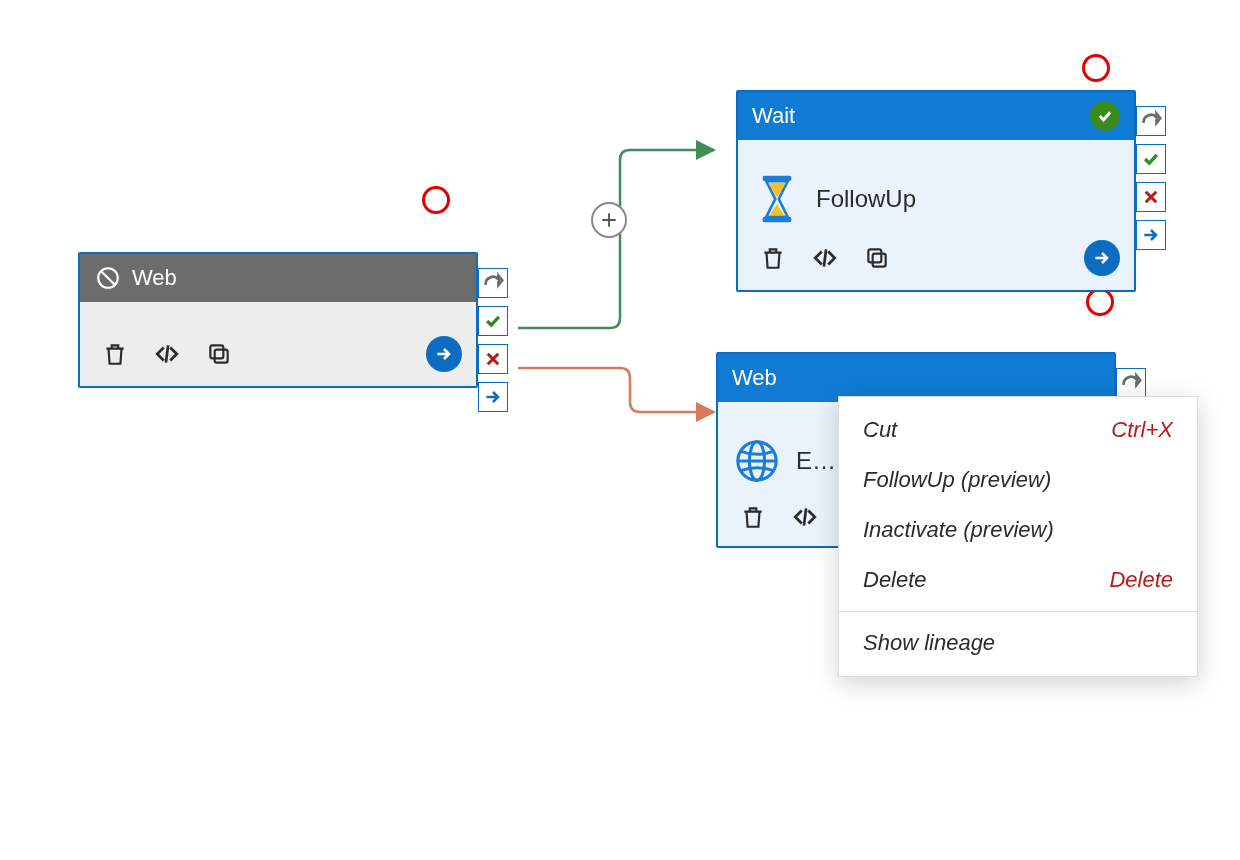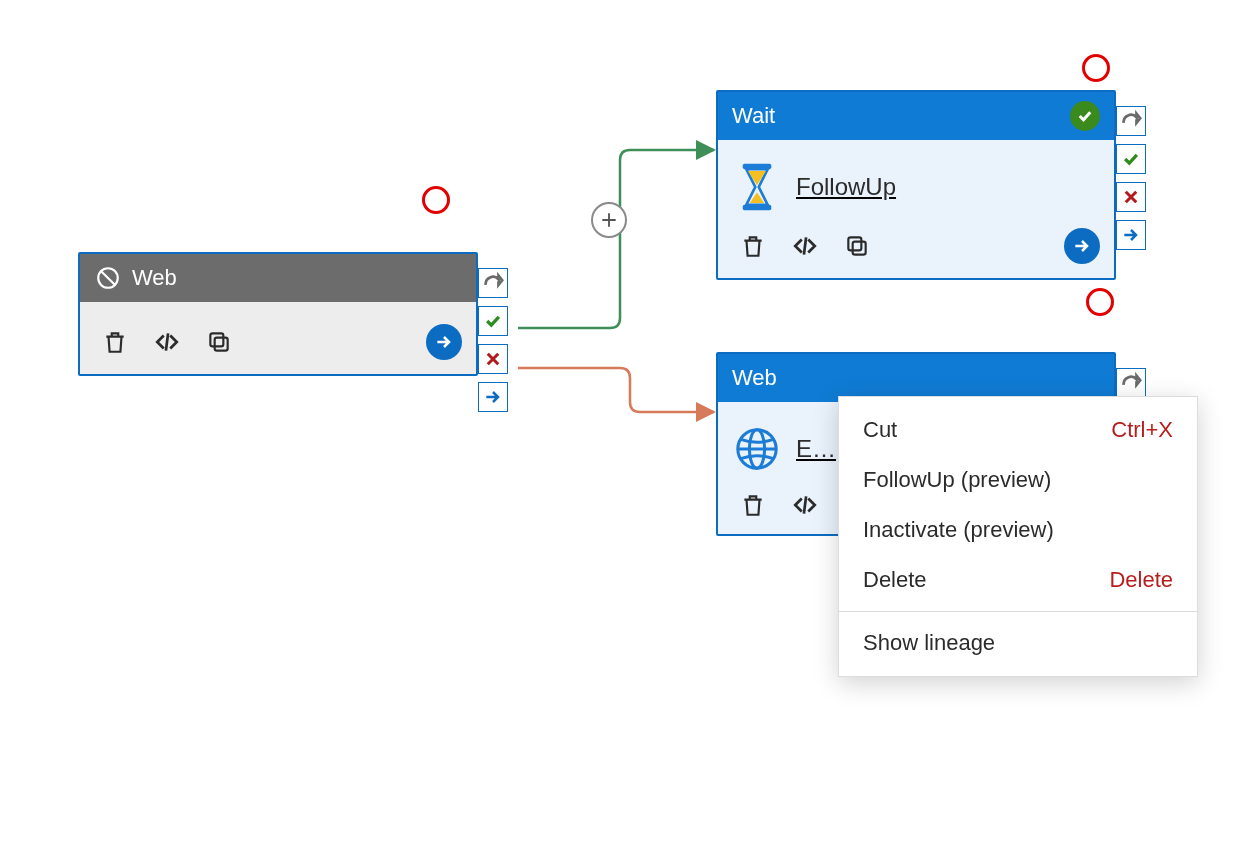--- a/index.html
+++ b/index.html
@@ -42,22 +42,21 @@
     width: 28px; height: 28px;
     margin-right: 10px;
     display: inline-flex;
     align-items: center;
     justify-content: center;
   }
   .node .header .status {
     margin-left: auto;
   }
   .node .body {
-    padding: 12px 14px 0 14px;
-    text-decoration: underline;
+    padding: 24px 14px 0 14px;
   }
   .node .activity-row {
     display: flex;
     align-items: center;
     padding: 10px 0 6px 0;
     position: relative;
   }
   .node .activity-row .act-icon {
     width: 50px; height: 50px;
     display: inline-flex;
@@ -136,20 +135,21 @@
   }
 
   
   .ctx-menu {
     position: absolute;
     width: 360px;
     background: #fff;
     box-shadow: 0 6px 24px rgba(0,0,0,0.18);
     border: 1px solid #ddd;
     padding: 8px 0;
+    font-style: italic;
   }
   .ctx-item {
     display: flex;
     justify-content: space-between;
     align-items: center;
     padding: 12px 24px;
     font-size: 22px;
     color: #2b2b2b;
     cursor: pointer;
   }
@@ -258,21 +258,21 @@
           </svg>
       </div>
       <div class="port">
         <svg width="20" height="20" viewBox="0 0 24 24" stroke="#0c6cc2" stroke-width="3" fill="none">
             <path d="M4 12 L18 12 M12 6 L18 12 L12 18"></path>
           </svg>
       </div>
     </div>
   </div>
 
-  <div class="node active" style="left:716px; top:90px;">
+  <div class="node active" style="left:736px; top:90px;">
     <div class="header">
       <span>Wait</span>
       <span class="status chk-badge">
         <svg width="18" height="18" viewBox="0 0 24 24" stroke="#fff" stroke-width="4" fill="none">
             <path d="M5 12 L10 17 L19 7"></path>
           </svg>
       </span>
     </div>
     <div class="body">
       <div class="activity-row">

